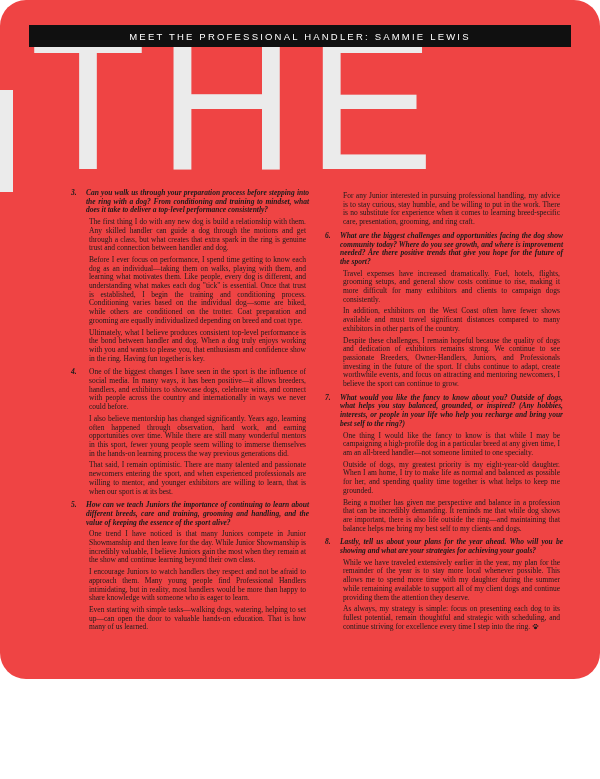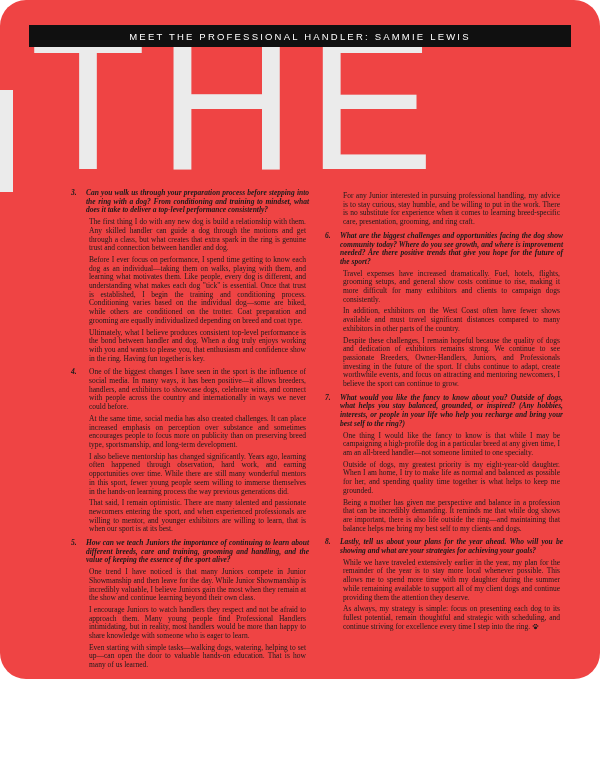--- a/index.html
+++ b/index.html
@@ -125,21 +125,20 @@
         <span class="qnum">3.</span>
         <p class="question">Can you walk us through your preparation process before stepping into the ring with a dog? From conditioning and training to mindset, what does it take to deliver a top-level performance consistently?</p>
         <p class="answer">The first thing I do with any new dog is build a relationship with them. Any skilled handler can guide a dog through the motions and get through a class, but what creates that extra spark in the ring is genuine trust and connection between handler and dog.</p>
         <p class="answer">Before I ever focus on performance, I spend time getting to know each dog as an individual—taking them on walks, playing with them, and learning what motivates them. Like people, every dog is different, and understanding what makes each dog "tick" is essential. Once that trust is established, I begin the training and conditioning process. Conditioning varies based on the individual dog—some are biked, while others are conditioned on the trotter. Coat preparation and grooming are equally individualized depending on breed and coat type.</p>
         <p class="answer">Ultimately, what I believe produces consistent top-level performance is the bond between handler and dog. When a dog truly enjoys working with you and wants to please you, that enthusiasm and confidence show in the ring. Having fun together is key.</p>
       </section>
 
       <section class="qa">
         <span class="qnum">4.</span>
         <p class="answer">One of the biggest changes I have seen in the sport is the influence of social media. In many ways, it has been positive—it allows breeders, handlers, and exhibitors to showcase dogs, celebrate wins, and connect with people across the country and internationally in ways we never could before.</p>
-        <p class="answer">At the same time, social media has also created challenges. It can place increased emphasis on perception over substance and sometimes encourages people to focus more on publicity than on preserving breed type, sportsmanship, and long-term development.</p>
         <p class="answer">I also believe mentorship has changed significantly. Years ago, learning often happened through observation, hard work, and earning opportunities over time. While there are still many wonderful mentors in this sport, fewer young people seem willing to immerse themselves in the hands-on learning process the way previous generations did.</p>
         <p class="answer">That said, I remain optimistic. There are many talented and passionate newcomers entering the sport, and when experienced professionals are willing to mentor, and younger exhibitors are willing to learn, that is when our sport is at its best.</p>
       </section>
 
       <section class="qa">
         <span class="qnum">5.</span>
         <p class="question">How can we teach Juniors the importance of continuing to learn about different breeds, care and training, grooming and handling, and the value of keeping the essence of the sport alive?</p>
         <p class="answer">One trend I have noticed is that many Juniors compete in Junior Showmanship and then leave for the day. While Junior Showmanship is incredibly valuable, I believe Juniors gain the most when they remain at the show and continue learning beyond their own class.</p>
         <p class="answer">I encourage Juniors to watch handlers they respect and not be afraid to approach them. Many young people find Professional Handlers intimidating, but in reality, most handlers would be more than happy to share knowledge with someone who is eager to learn.</p>
         <p class="answer">Even starting with simple tasks—walking dogs, watering, helping to set up—can open the door to valuable hands-on education. That is how many of us learned.</p>

